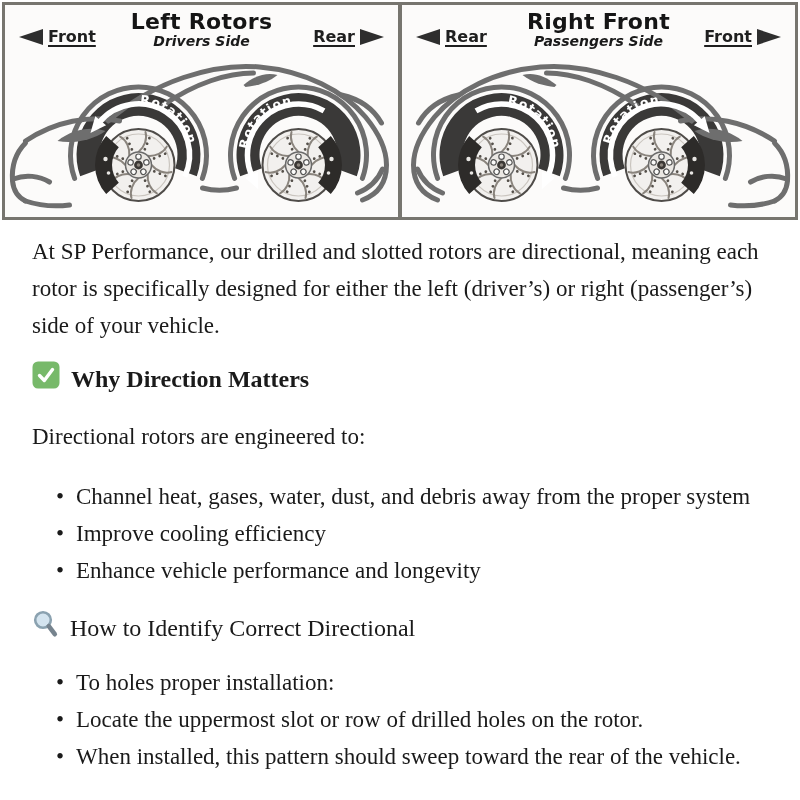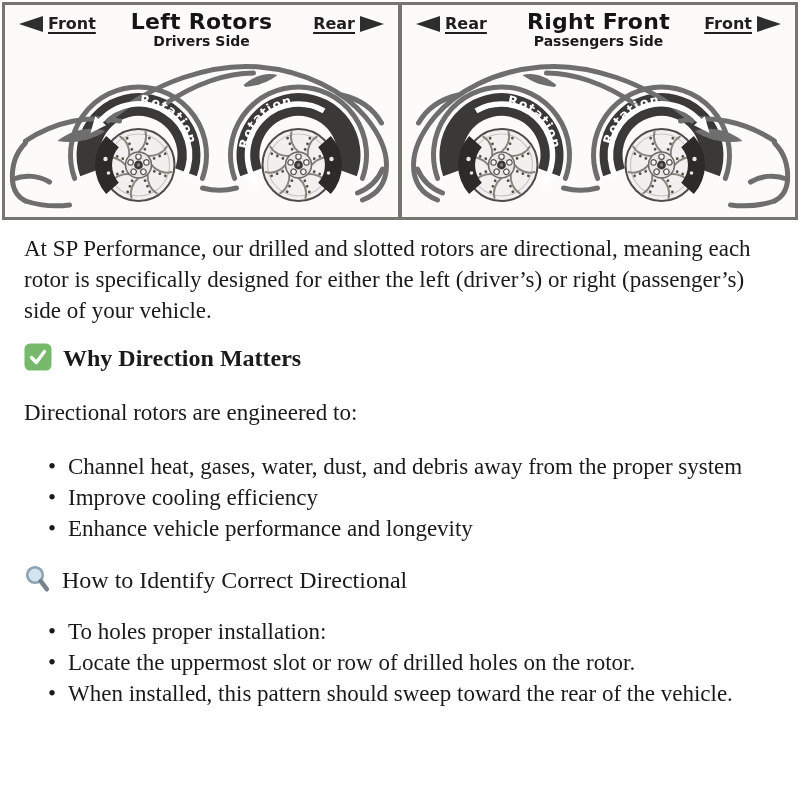--- a/index.html
+++ b/index.html
@@ -10,39 +10,39 @@
 
   
   .figure {
     margin:2px 2px 0 2px; height:212px; display:flex;
     border:3px solid #77756f; background:#fcfbfa; position:relative;
   }
   .panel { flex:1 1 0; position:relative; }
   .panel + .panel { border-left:4px solid #77756f; }
   .panel-header { position:absolute; top:0; left:0; right:0; height:52px; z-index:2; }
   .dir {
-    position:absolute; top:9px; display:flex; align-items:center; gap:5px;
+    position:absolute; top:22px; display:flex; align-items:center; gap:5px;
     font-family:"DejaVu Sans", sans-serif; font-weight:bold; font-size:16px; color:#1f1f1f;
   }
   .dir-left { left:14px; } .dir-right { right:14px; }
   .dir-label { text-decoration:underline; text-decoration-thickness:2px; text-underline-offset:3px; }
   .tri { width:0; height:0; border-top:8px solid transparent; border-bottom:8px solid transparent; }
   .tri-left { border-right:24px solid #2e2e2e; }
   .tri-right { border-left:24px solid #2e2e2e; }
   .title-block { text-align:center; padding-top:4px; font-family:"DejaVu Sans", sans-serif; }
   .panel-title { font-size:22px; font-weight:bold; letter-spacing:.3px; color:#151515; }
-  .panel-subtitle { font-size:14px; font-weight:bold; margin-top:-1px; }
+  .panel-subtitle { font-size:14px; font-weight:bold; font-style:italic; margin-top:-1px; }
   .car-svg { position:absolute; left:0; bottom:0; width:100%; height:162px; display:block; }
   .rot {
     font-family:"DejaVu Sans", sans-serif; font-weight:bold; font-size:12.5px;
     fill:#ffffff; letter-spacing:1px;
   }
 
   
-  .article { padding:0 30px 0 24px; font-size:23px; line-height:31px; }
+  .article { padding:0 30px 0 24px; font-size:23px; line-height:37px;margin-left:8px; }
   .intro { margin:13px 0 0 0; max-width:745px; }
   .h-row { display:flex; align-items:flex-start; gap:11px; }
   .h1-row { margin-top:17px; font-weight:bold; font-size:24px; }
   .h2-row { margin-top:21px; font-size:24px; }
   .icon { flex:none; display:inline-block; }
   .lead { margin-top:18px; }
   ul { margin:14px 0 0 0; padding:0 0 0 24px; list-style:none; max-width:742px; }
   li { display:flex; }
   li .bullet { flex:none; width:20px; }
   li .li-text { flex:1 1 auto; }

